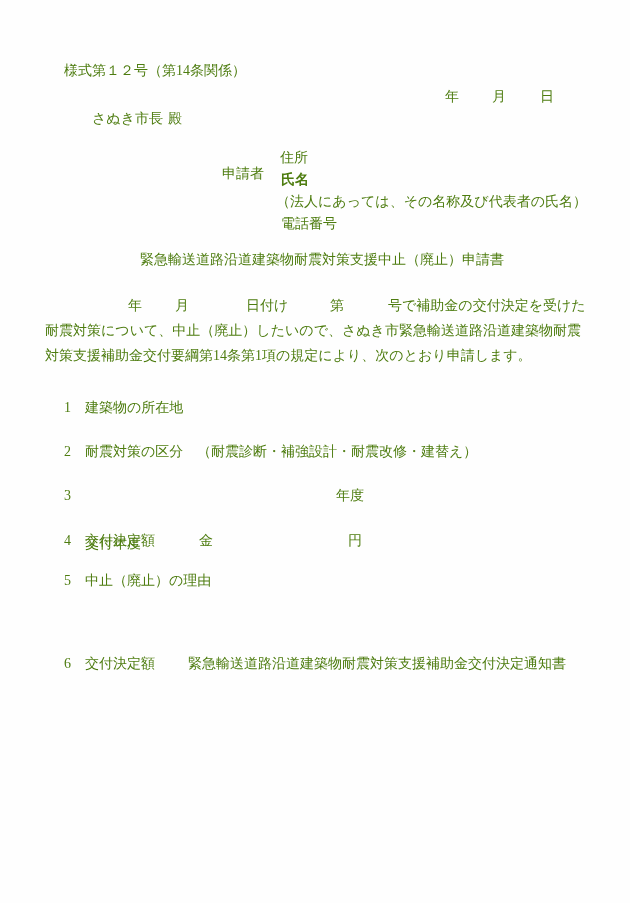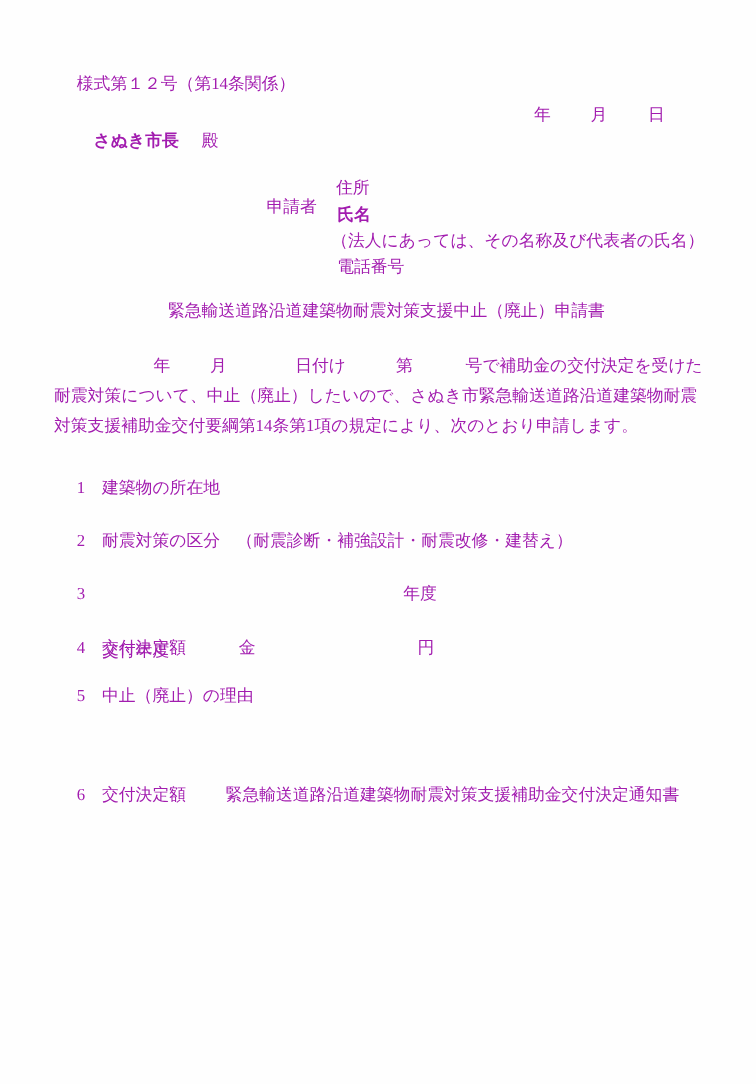--- a/index.html
+++ b/index.html
@@ -12,37 +12,37 @@
     width: 630px;
     height: 903px;
     background: #fefefe;
     overflow: hidden;
     font-family: "Liberation Serif", "DejaVu Serif", serif;
   }
   .t {
     position: absolute;
     font-size: 14px;
     line-height: 1.25;
-    color: #a21caf;
+    color: #4d7c0f;
     white-space: pre;
     letter-spacing: 0;
   }
 </style>
 </head>
 <body>
 
 <div class="page">
 
   <span class="t" style="left:64px;  top:62px;">様式第１２号（第14条関係）</span>
 
   <span class="t" style="left:445px; top:88px;">年</span>
   <span class="t" style="left:492px; top:88px;">月</span>
   <span class="t" style="left:540px; top:88px;">日</span>
 
-  <span class="t" style="left:78px;  top:110px;font-weight:bold;">さぬき市長</span>
+  <span class="t" style="left:92px;  top:110px;">さぬき市長</span>
   <span class="t" style="left:168px; top:110px;">殿</span>
 
   <span class="t" style="left:222px; top:165px;">申請者</span>
   <span class="t" style="left:280px; top:149px;">住所</span>
   <span class="t" style="left:281px; top:171px;font-weight:bold;">氏名</span>
   <span class="t" style="left:276px; top:193px;">（法人にあっては、その名称及び代表者の氏名）</span>
   <span class="t" style="left:281px; top:215px;">電話番号</span>
 
   <span class="t" style="left:140px; top:251px;">緊急輸送道路沿道建築物耐震対策支援中止（廃止）申請書</span>
 

